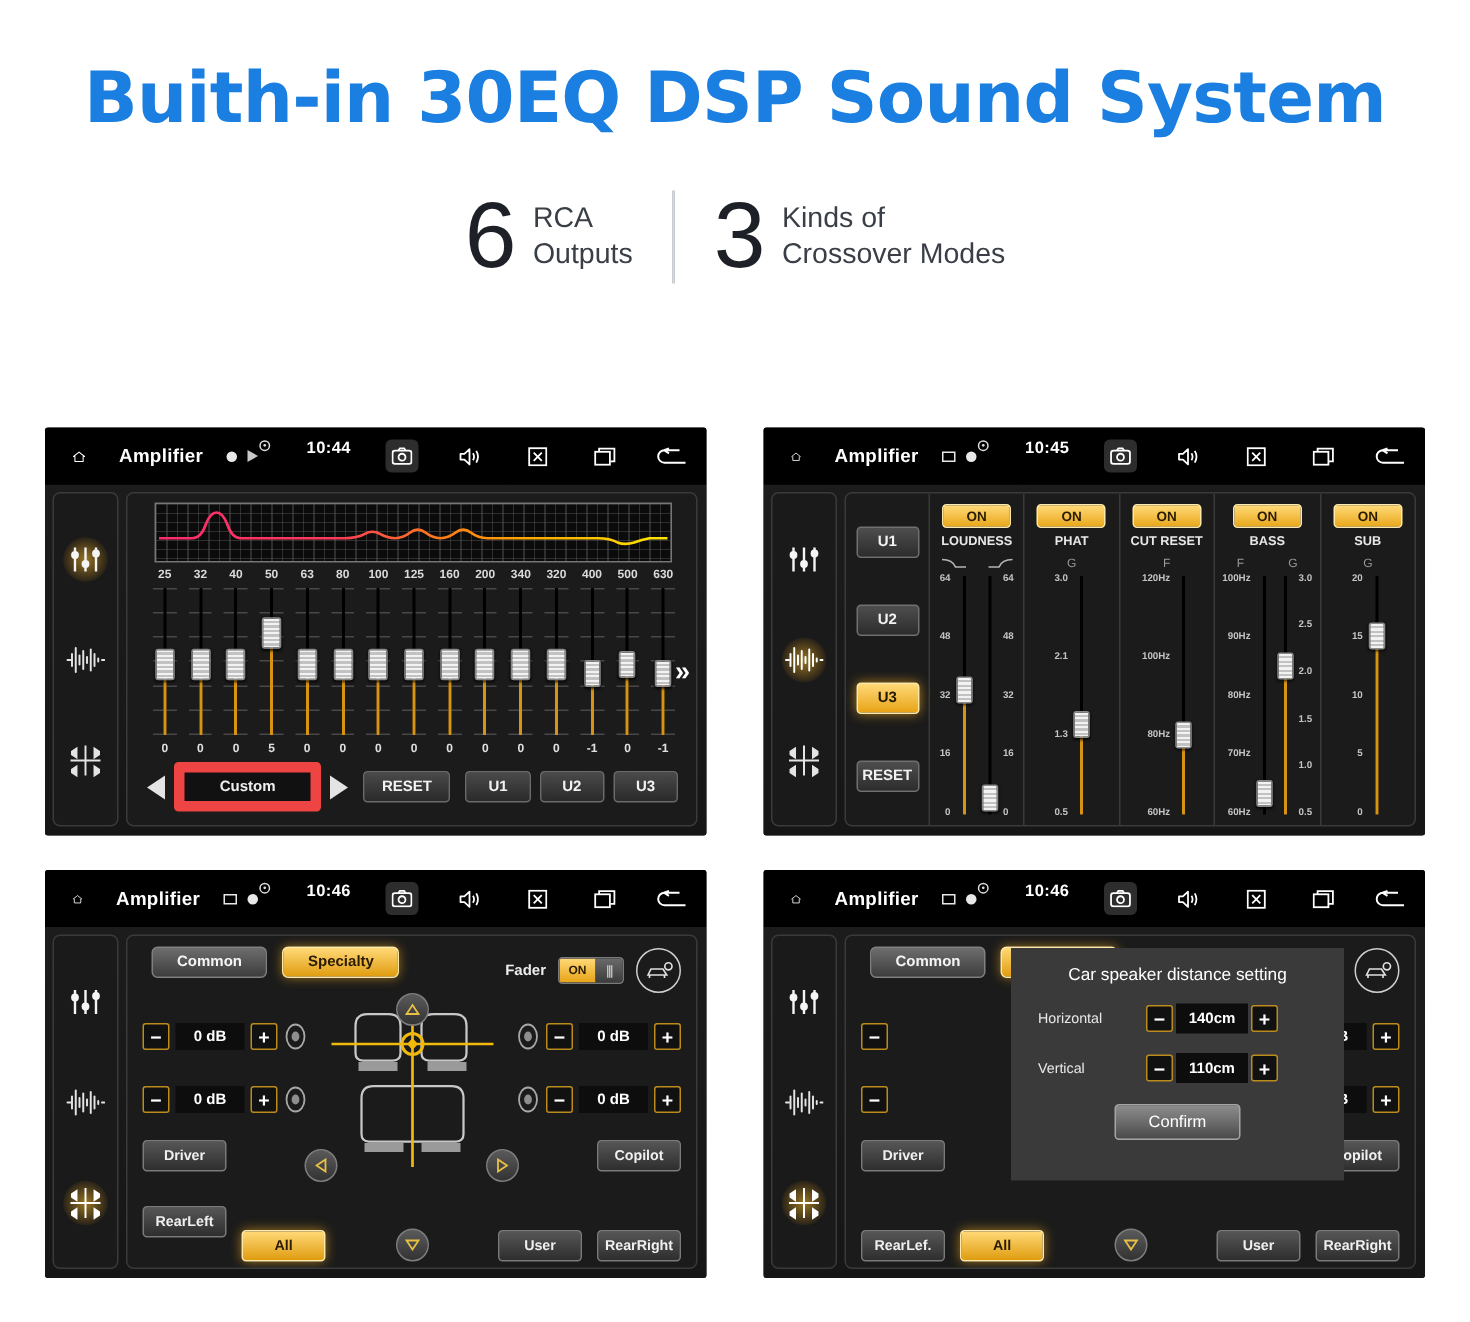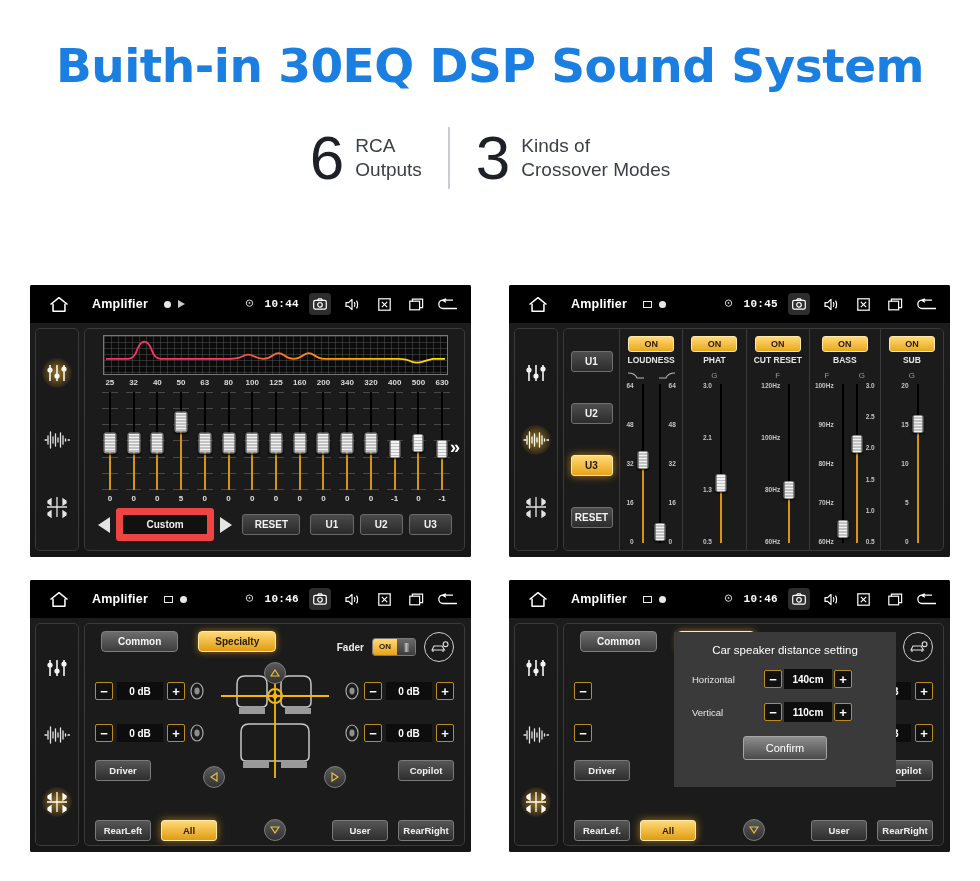--- a/index.html
+++ b/index.html
@@ -91,21 +91,21 @@
   .sb-dot { width: 7px; height: 7px; background: #e8e8e8; border-radius: 50%; }
   .sb-sq { width: 9px; height: 7px; border: 1.2px solid #e8e8e8; }
   .sb-tri {
     width: 0; height: 0;
     border-left: 7px solid #c8c8c8;
     border-top: 4px solid transparent;
     border-bottom: 4px solid transparent;
   }
   .sb-right {
     margin-left: auto; display: flex;
-    align-items: center; gap: 10px; font-family: Liberation Mono, monospace;
+    align-items: flex-start; gap: 23px;
   }
   .sb-time { font-size: 11px; font-weight: bold; letter-spacing: 0.3px; }
   .sb-pin { width: 9px; height: 11px; }
   .sb-btn {
     width: 22px; height: 22px;
     display: flex; align-items: center; justify-content: center;
   }
   .sb-btn.hl { background: #2d2d2d; border-radius: 4px; }
 
   
@@ -269,21 +269,21 @@
   .vs { position: relative; display: flex; align-items: stretch; }
   .vs-scale {
     display: flex; flex-direction: column; justify-content: space-between;
     font-size: 6.5px; color: #c4c4c4; text-align: right;
     padding: 0 2px; font-weight: bold;
   }
   .vs-scale.right { text-align: left; }
   .vs-track { position: relative; width: 14px; }
 
   
-  .tabs { display: flex; gap: 20px; padding: 7px 0 0 16px; text-align: center; }
+  .tabs { display: flex; gap: 10px; padding: 7px 0 0 16px; text-align: center; }
   .tab {
     padding: 4px 16px; border-radius: 4px;
     font-size: 10px; font-weight: bold;
     background: linear-gradient(#6d6d6d, #3d3d3d);
     border: 1px solid #808080; color: #f5f5f5;
   }
   .tab.sel {
     background: linear-gradient(#ffd977, #e09c10);
     border-color: #ffe9a8; color: #2a1c00;
     box-shadow: 0 0 7px rgba(255,180,30,.55);
@@ -1216,21 +1216,21 @@
               </svg>
             </div>
           <div class="navcirc" style="position:absolute;right:118px;top:142px">
               <svg width="8" height="10" viewBox="0 0 8 10">
                 <path d="M7 5 L1 1 V9 Z" fill="none" stroke="#e8c044" stroke-width="1.2"></path>
               </svg>
             </div>
 
           <div class="sbtn" style="position:absolute;left:10px;top:136px">Driver</div>
           <div class="sbtn" style="position:absolute;right:10px;top:136px">Copilot</div>
-          <div class="sbtn" style="position:absolute;left:10px;bottom:4px">RearLeft</div>
+          <div class="sbtn" style="position:absolute;left:10px;bottom:20px">RearLeft</div>
           <div class="sbtn sel" style="position:absolute;left:76px;bottom:4px">All</div>
           <div class="sbtn" style="position:absolute;right:76px;bottom:4px">User</div>
           <div class="sbtn" style="position:absolute;right:10px;bottom:4px">RearRight</div>
         </div>
       </div>
     </div>
 
     <div class="panel">
       <div class="statusbar">
         <svg class="sb-home" viewBox="0 0 24 20">

